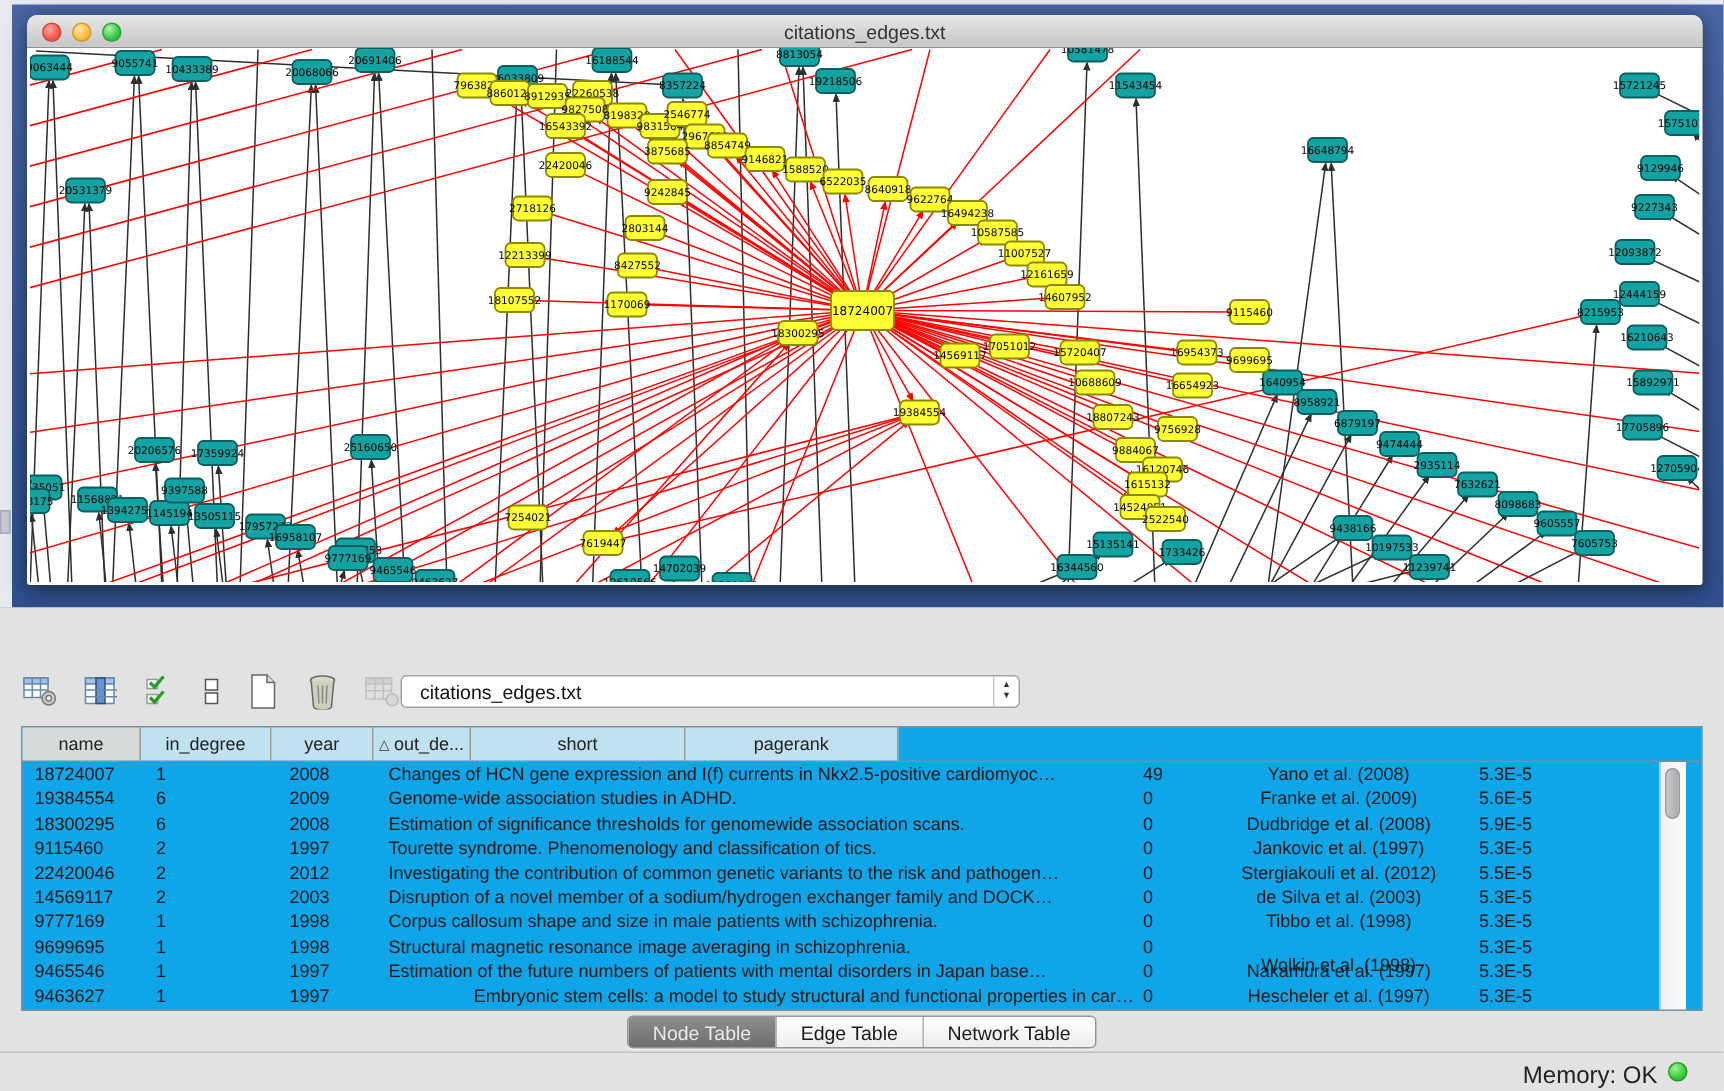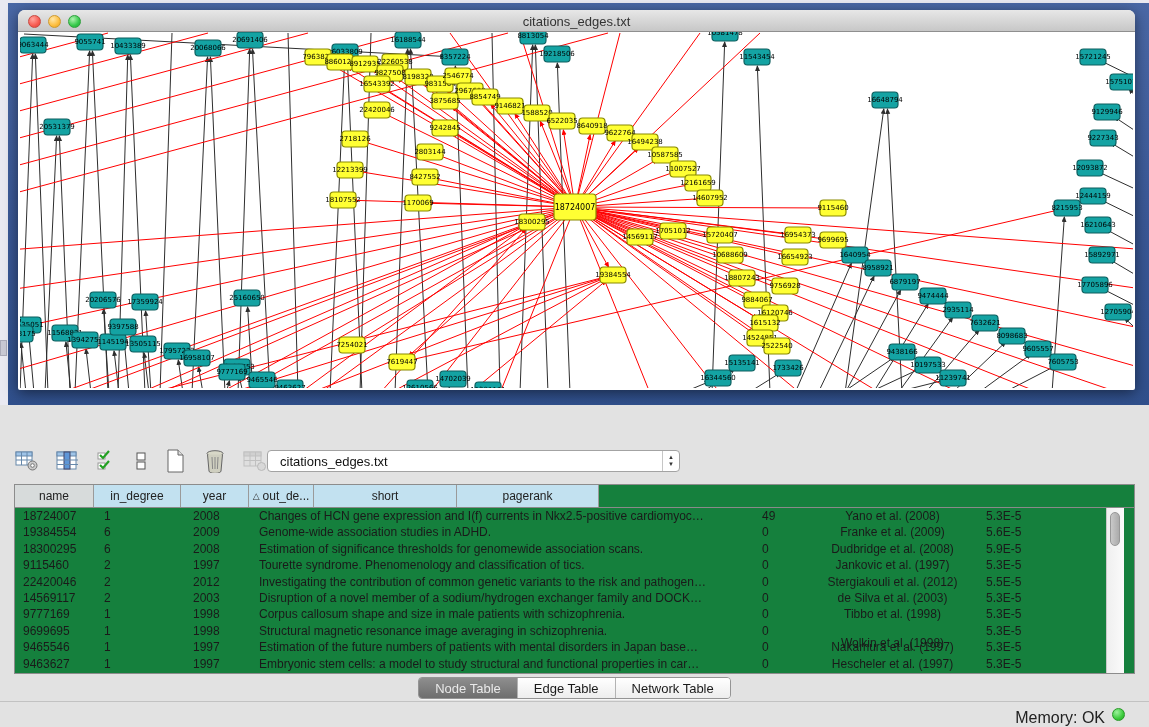--- a/index.html
+++ b/index.html
@@ -41,21 +41,21 @@
   .tbtn.gap { margin-right:14px; }
   .tbtn.disabled { opacity:.45; filter:grayscale(1); }
   .fx { font-family:"Liberation Serif", serif; font-style:italic; font-weight:bold; font-size:15px; color:#111; }
   .combo { position:absolute; left:267px; top:45px; width:413px; height:22px; background:#FFF;
     border:1px solid #A3A3A3; border-radius:4px; font-size:13px; color:#111; }
   .combo .val { position:absolute; left:12px; top:3px; }
   .combo .stepper { position:absolute; right:0; top:0; width:17px; height:100%; border-left:1px solid #C6C6C6;
     display:flex; flex-direction:column; align-items:center; justify-content:center; font-size:6px; color:#333; line-height:7px; }
 
   .table-wrap { position:absolute; left:14px; top:79px; width:1121px; height:190px;
-    background:#15803d; border:1px solid #8C8C8C; }
+    background:#0ea5e9; border:1px solid #8C8C8C; }
   .thead { display:flex; height:23px; border-bottom:1px solid #8A8A8A; }
   .th { height:100%; background:#C2E1F0; border-right:1px solid #9A9A9A; font-size:12px; color:#222;
     display:flex; align-items:center; justify-content:center; }
   .th:first-child { background:#D7DBDB; }
   .th .sort { font-size:9px; margin-right:3px; color:#333; }
   .tr { display:flex; height:16.4px; align-items:center; }
   .td { font-size:12px; color:#1A1A1A; white-space:nowrap; overflow:hidden; height:100%; line-height:16.4px; }
   .vscroll { position:absolute; right:10px; top:23px; bottom:0; width:18px;
     background:linear-gradient(90deg,#EFEFEF,#FBFBFB); border-left:1px solid #C9C9C9; }
   .vthumb { position:absolute; left:3px; top:4px; width:10px; height:34px; border-radius:5px;
@@ -675,21 +675,21 @@
           <div class="td" style="width: 68px; text-align: left; padding-left: 12px;">1997</div>
           <div class="td" style="width: 507px; text-align: left; padding-left: 10px;">Estimation of the future numbers of patients with mental disorders in Japan base…</div>
           <div class="td" style="width: 65px; text-align: left; padding-left: 6px;">0</div>
           <div class="td" style="width: 143px; text-align: center; padding-left: 0px;">Nakamura et al. (1997)</div>
           <div class="td" style="width: 142px; text-align: left; padding-left: 22px;">5.3E-5</div>
         </div>
         <div class="tr">
           <div class="td" style="width: 79px; text-align: left; padding-left: 8px;">9463627</div>
           <div class="td" style="width: 87px; text-align: left; padding-left: 10px;">1</div>
           <div class="td" style="width: 68px; text-align: left; padding-left: 12px;">1997</div>
-          <div class="td" style="width: 507px; text-align: left; padding-left: 10px;">Embryonic stem cells: a model to study structural and functional properties in car…</div>
+          <div class="td" style="width: 507px; text-align: right; padding-left: 10px;">Embryonic stem cells: a model to study structural and functional properties in car…</div>
           <div class="td" style="width: 65px; text-align: left; padding-left: 6px;">0</div>
           <div class="td" style="width: 143px; text-align: center; padding-left: 0px;">Hescheler et al. (1997)</div>
           <div class="td" style="width: 142px; text-align: left; padding-left: 22px;">5.3E-5</div>
         </div>
       </div>
     <div class="vscroll">
       <div class="vthumb"></div>
     </div>
   </div>
 

